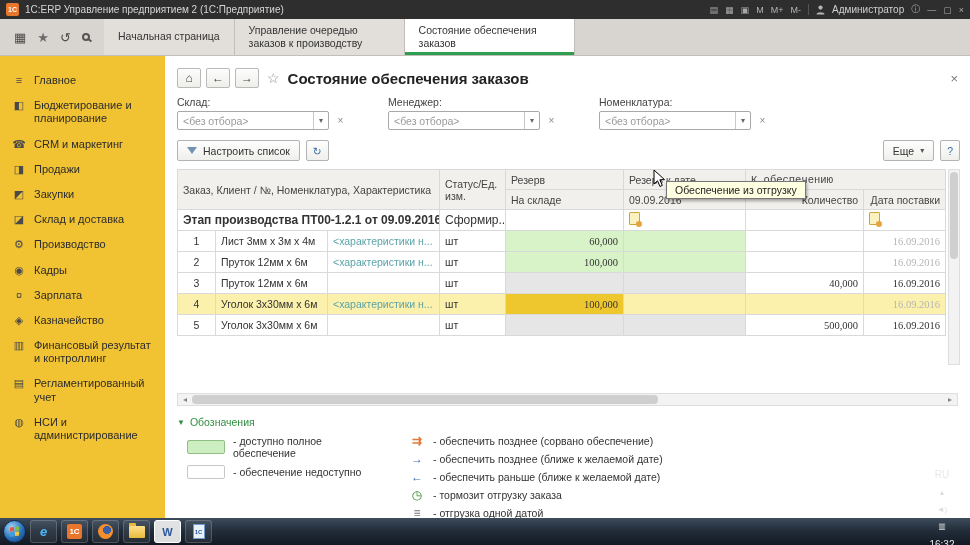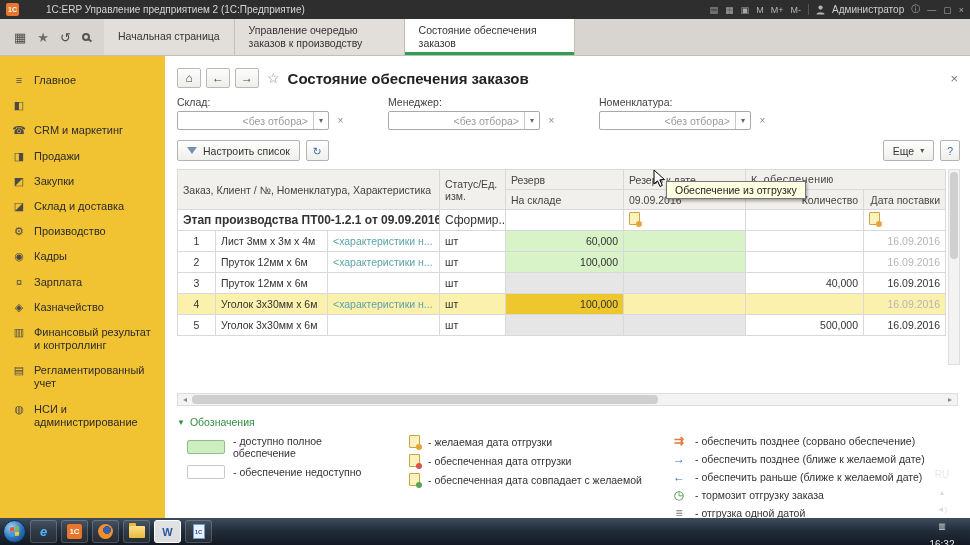--- a/index.html
+++ b/index.html
@@ -5,21 +5,21 @@
   * { box-sizing: border-box; margin: 0; padding: 0; }
   html,body { background:#888; }
   body { font-family:"Liberation Sans", sans-serif; }
   .screen { position:relative; width:970px; height:545px; background:#fff; overflow:hidden; }
 
   
   .titlebar { height:19px; background:#2e2e2e; color:#d6d6d6; font-size:10px;
     display:flex; align-items:center; padding:0 6px; gap:6px; }
   .app-logo { width:13px; height:13px; background:#e8762c; color:#fff; font-size:7px; font-weight:bold;
     display:inline-flex; align-items:center; justify-content:center; border-radius:2px; flex:none; }
-  .tb-title { white-space:nowrap; overflow:hidden;margin-left:21px; }
+  .tb-title { white-space:nowrap; overflow:hidden; }
   .tb-right { margin-left:auto; display:flex; align-items:center; gap:7px; color:#a8a8a8; }
   .tb-ico { font-size:9px; cursor:default; }
   .tb-m { font-size:9px; color:#b5b5b5; }
   .tb-sep { width:1px; height:11px; background:#555; }
   .tb-user { color:#cfcfcf; }
   .user-ico svg { display:block; }
 
   
   .tabstrip { height:37px; background:#d8d5d0; display:flex; border-bottom:1px solid #c2bfba; }
   .panel-tools { width:104px; display:flex; align-items:center; justify-content:center; gap:11px; color:#4d4d4d; flex:none; }
@@ -49,21 +49,21 @@
   .fav-star { color:#8b8b8b; font-size:14px; margin:0 3px; cursor:pointer; }
   .page-title { font-size:15px; font-weight:bold; color:#222; }
   .page-close { margin-left:auto; color:#777; font-size:13px; cursor:pointer; padding-right:2px; }
 
   
   .filters { display:flex; gap:40px; margin-bottom:10px; }
   .f-label { font-size:10.5px; color:#444; margin-bottom:3px; }
   .f-row { display:flex; align-items:center; gap:4px; }
   .combo { width:152px; height:19px; border:1px solid #a9a9a9; border-radius:2px; background:#fff;
     display:flex; align-items:center; cursor:pointer; }
-  .combo-val { flex:1; font-size:10.5px; color:#9a9a9a; padding:0 5px; white-space:nowrap; overflow:hidden;text-align:right; }
+  .combo-val { flex:1; font-size:10.5px; color:#9a9a9a; padding:0 5px; white-space:nowrap; overflow:hidden; }
   .combo-btn { width:15px; text-align:center; color:#666; font-size:8px; border-left:1px solid #c9c9c9; align-self:stretch; display:flex; align-items:center; justify-content:center; }
   .combo-x { width:15px; height:15px; font-size:10px; color:#8a8a8a; display:inline-flex; align-items:center; justify-content:center; cursor:pointer; }
 
   
   .cmd-bar { display:flex; align-items:center; gap:6px; margin-bottom:8px; }
   .btn { height:21px; border:1px solid #b3b3b3; border-radius:2px; background:linear-gradient(#fefefe,#efefec);
     font-size:10.5px; color:#333; padding:0 9px; display:inline-flex; align-items:center; gap:6px; cursor:pointer;
     font-family:"Liberation Sans", sans-serif; }
   .icon-btn { padding:0 6px; color:#3c6ea5; }
   .funnel { width:0; height:0; border-left:5px solid transparent; border-right:5px solid transparent; border-top:7px solid #7292b5; }
@@ -75,21 +75,21 @@
   table.grid { border-collapse:collapse; table-layout:fixed; width:768px; font-size:10.5px; color:#333; }
   .grid th, .grid td { border:1px solid #d9d9d9; padding:2px 5px; overflow:hidden; white-space:nowrap; }
   .grid thead th { background:#f2f0ed; font-weight:normal; color:#444; text-align:left; height:20px; }
   .th-center { text-align:right;font-family:Liberation Mono, monospace; }
   .th-right { text-align:right !important; }
   .group-row td { font-size:12px; background:#fff; height:19px; }
   .g-label { font-weight:bold; }
   .row td { height:21px; }
   .c-num { text-align:center; }
   .c-char { color:#5ba3a8; }
-  .c-stock, .c-qty, .c-date { text-align:right; }
+  .c-stock, .c-qty, .c-date { text-align:right;font-family:Liberation Serif, serif; }
   .fill-green { background:#d8f3c7; }
   .fill2-green { background:#d8f3c7; }
   .fill-gray { background:#e6e6e6; }
   .fill2-gray { background:#e6e6e6; }
   .fill-amber { background:#eec62e !important; }
   tr.selected td { background:#fbf0ac; }
   .muted { color:#b5b5b5; }
 
   .vscroll { position:absolute; top:0; right:0; bottom:0; width:12px; background:#f3f3f3; border:1px solid #dedede; }
   .vs-thumb { position:absolute; left:1px; right:1px; top:2px; height:45%; background:#cfcfcf; border-radius:4px; }
@@ -210,20 +210,21 @@
 
   <div class="app-body">
     <div class="sidebar">
       <div>
           <div class="sb-item">
             <span class="sb-ico">≡</span>
             <span class="sb-label">Главное</span>
           </div>
           <div class="sb-item">
             <span class="sb-ico">◧</span>
+            <span class="sb-label">Бюджетирование и планирование</span>
           </div>
           <div class="sb-item">
             <span class="sb-ico">☎</span>
             <span class="sb-label">CRM и маркетинг</span>
           </div>
           <div class="sb-item">
             <span class="sb-ico">◨</span>
             <span class="sb-label">Продажи</span>
           </div>
           <div class="sb-item">
@@ -435,34 +436,20 @@
           <div class="lg-col lg-col1">
               <div class="lg-item">
                 <span class="sw sw-green"></span>
                 <span class="lg-label">- доступно полное обеспечение</span>
               </div>
               <div class="lg-item">
                 <span class="sw sw-white"></span>
                 <span class="lg-label">- обеспечение недоступно</span>
               </div>
             </div>
-          <div class="lg-col lg-col2">
-              <div class="lg-item">
-                <span class="micon want"></span>
-                <span class="lg-label">- желаемая дата отгрузки</span>
-              </div>
-              <div class="lg-item">
-                <span class="micon prov"></span>
-                <span class="lg-label">- обеспеченная дата отгрузки</span>
-              </div>
-              <div class="lg-item">
-                <span class="micon match"></span>
-                <span class="lg-label">- обеспеченная дата совпадает с желаемой</span>
-              </div>
-            </div>
           <div class="lg-col lg-col3">
               <div class="lg-item">
                 <span class="gicon broken">⇉</span>
                 <span class="lg-label">- обеспечить позднее (сорвано обеспечение)</span>
               </div>
               <div class="lg-item">
                 <span class="gicon blue">→</span>
                 <span class="lg-label">- обеспечить позднее (ближе к желаемой дате)</span>
               </div>
               <div class="lg-item">

